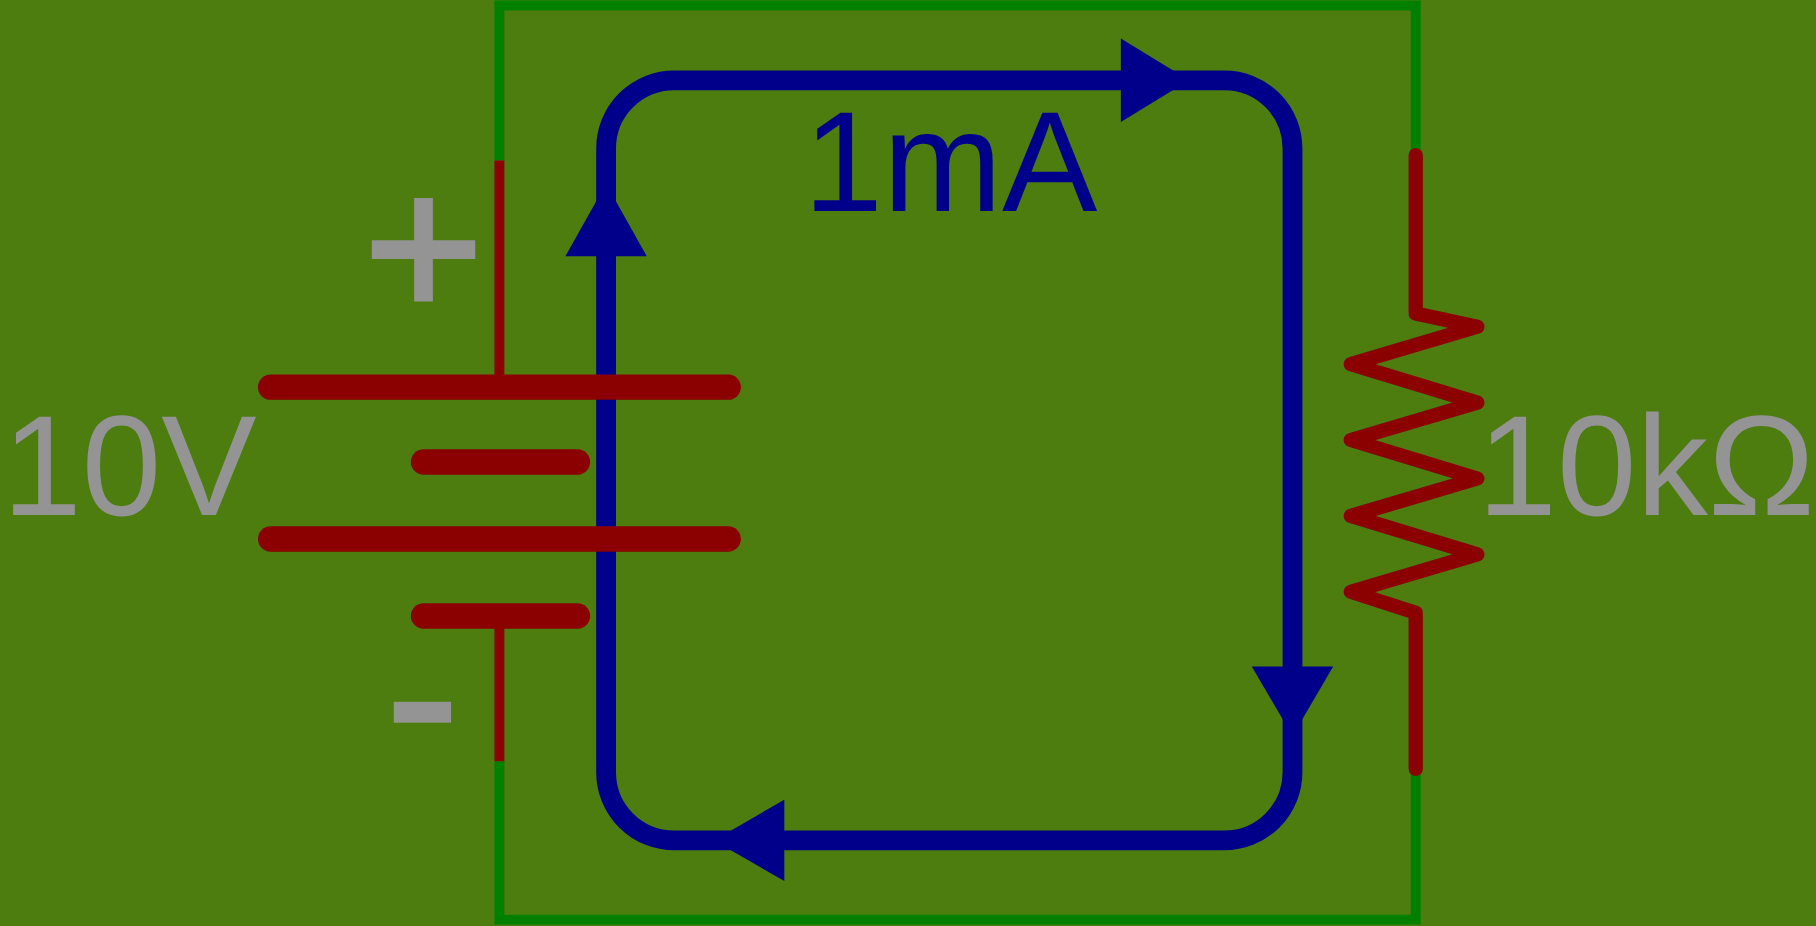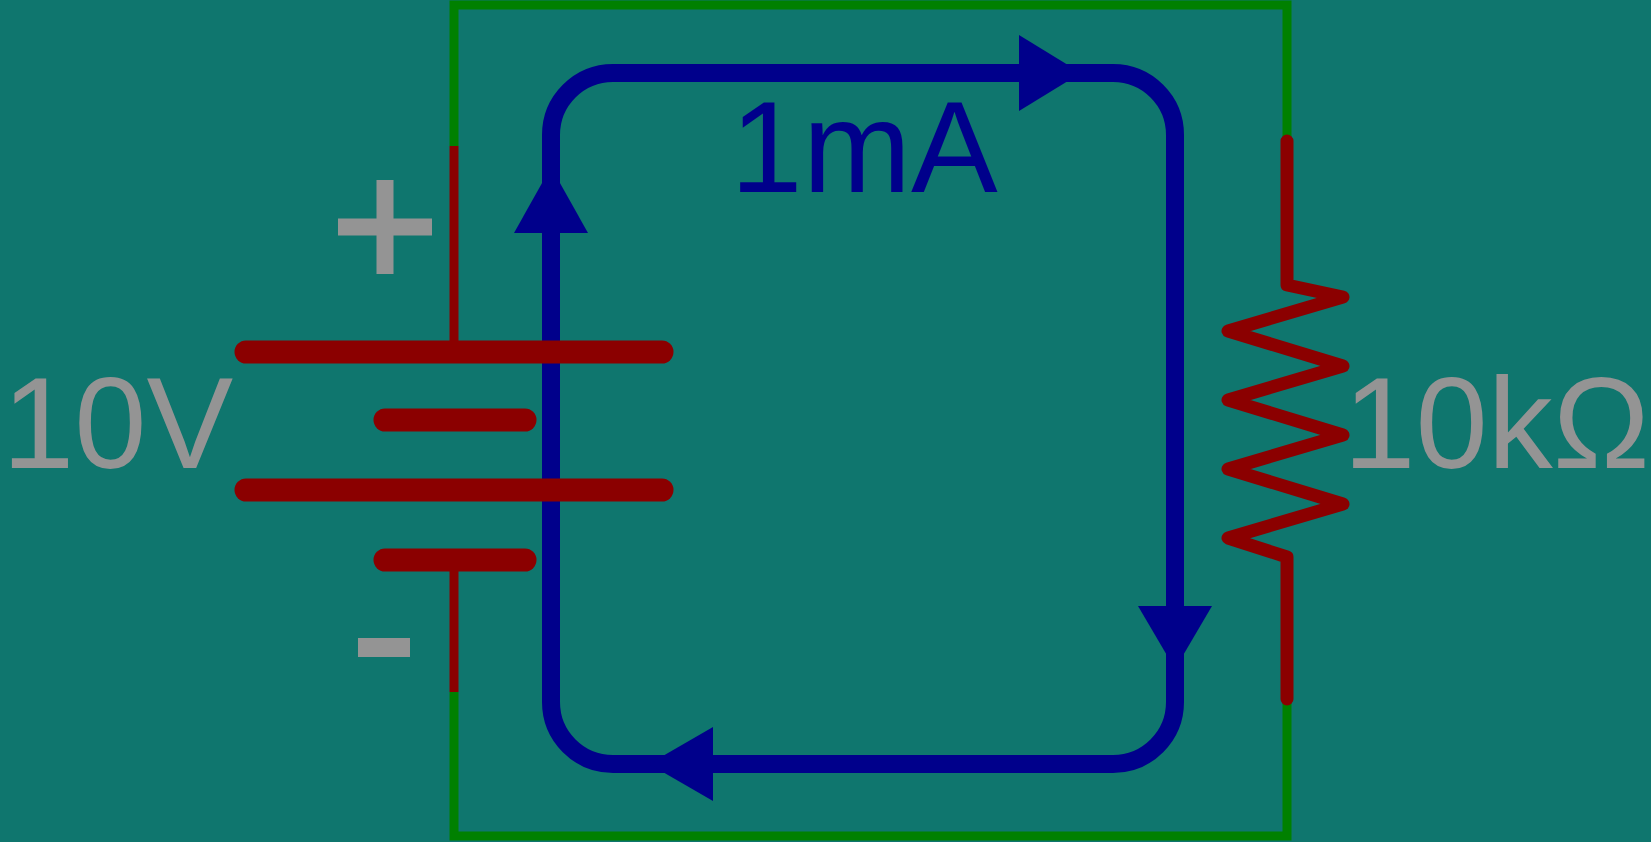--- a/index.html
+++ b/index.html
@@ -1,20 +1,20 @@
 <!DOCTYPE html>
 <html><head>
 <meta charset="utf-8">
 <style>
   html, body { margin: 0; padding: 0; background: #ffffff; }
   .stage {
     position: relative;
     width: 1651px;
     height: 842px;
-    background: #0f766e;
+    background: #4d7c0f;
     overflow: hidden;
   }
   .stage svg { display: block; width: 100%; height: 100%; }
   .label {
     font-family: "Liberation Sans", sans-serif;
     font-size: 130px;
     font-weight: normal;
   }
 </style>
 </head>

